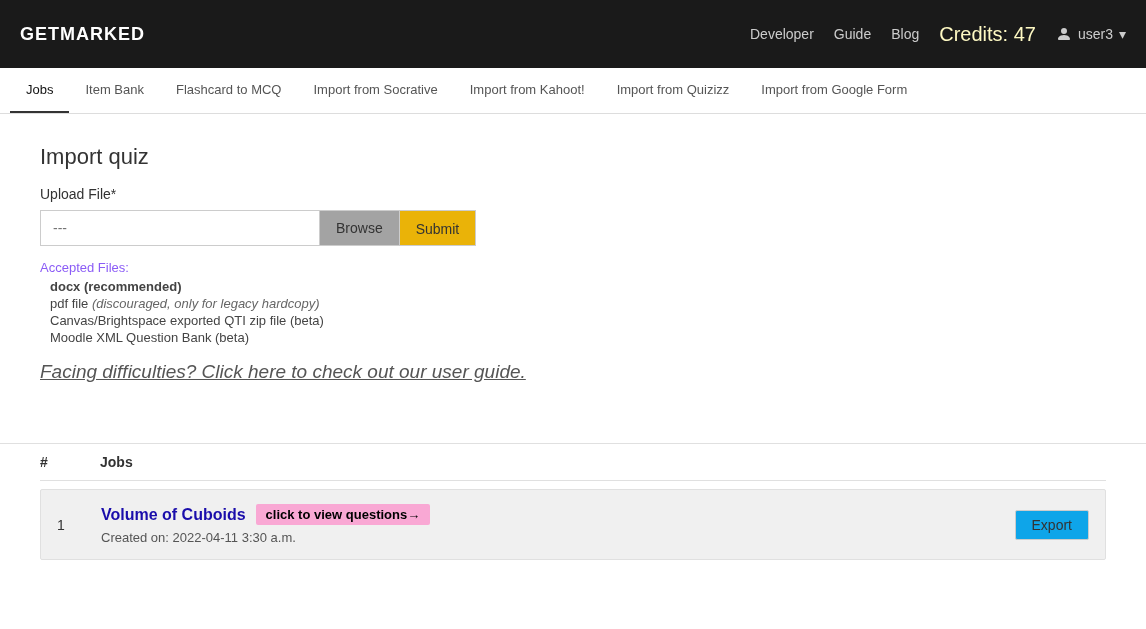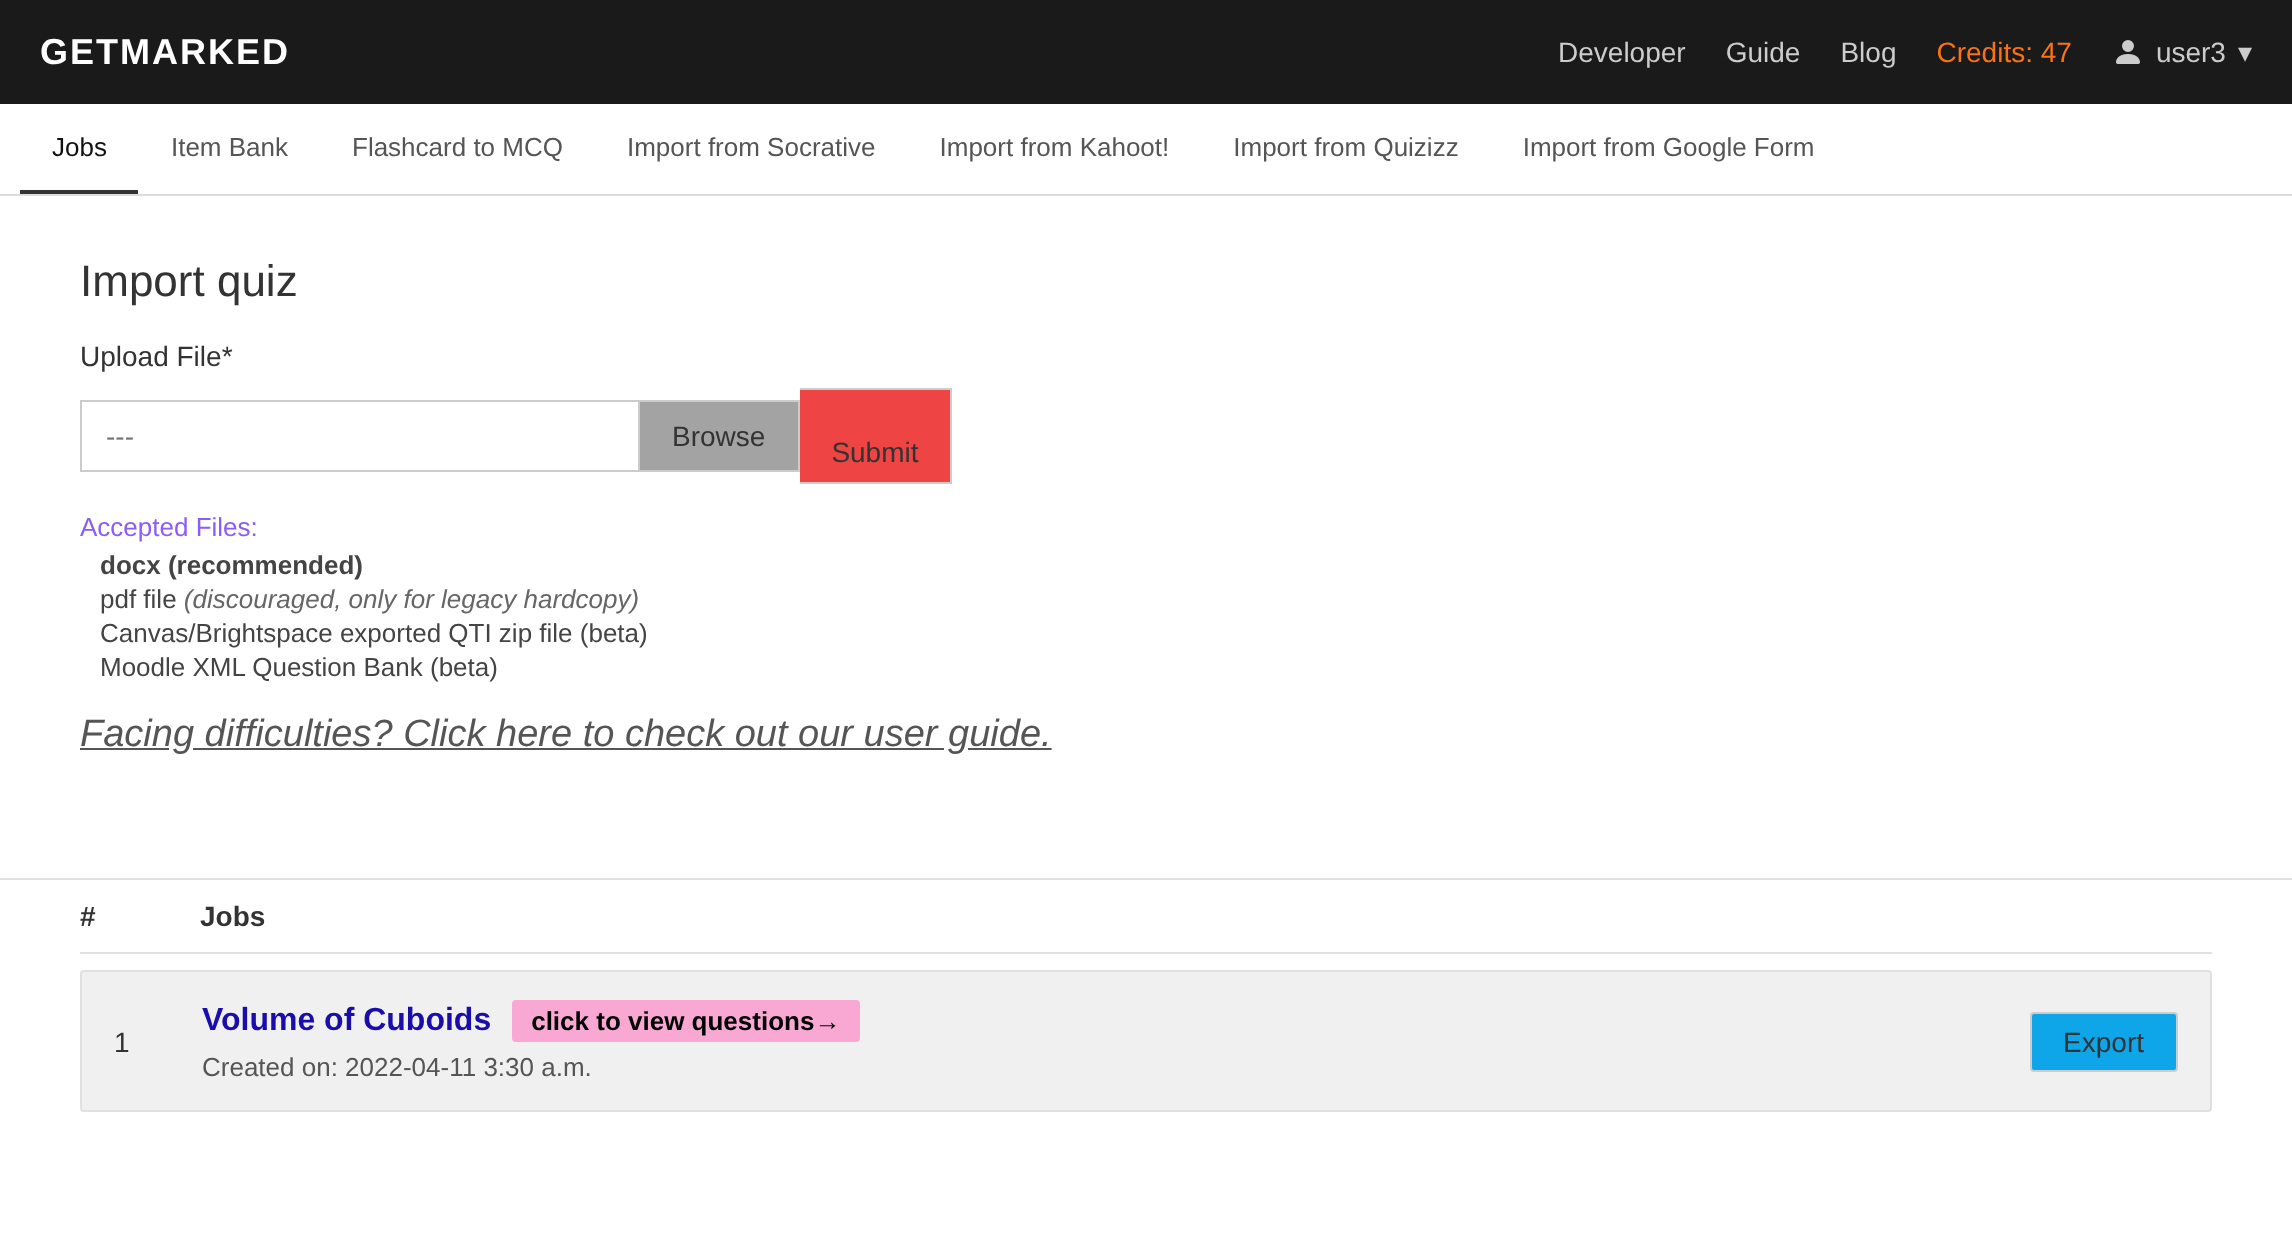--- a/index.html
+++ b/index.html
@@ -5,43 +5,43 @@
     * { box-sizing: border-box; margin: 0; padding: 0; }
     body { font-family: -apple-system, BlinkMacSystemFont, 'Segoe UI', Arial, sans-serif; font-size: 14px; color: #333; background: #fff; }
 
     
     .header {
       background: #1a1a1a;
       color: #fff;
       display: flex;
       align-items: center;
       padding: 0 20px;
-      height: 52px;
+      height: 68px;
     }
     .header-logo {
       font-size: 18px;
       font-weight: 700;
       letter-spacing: 1px;
       color: #fff;
       text-decoration: none;
       margin-right: auto;
     }
     .header-nav {
       display: flex;
       align-items: center;
       gap: 20px;
     }
     .header-nav a {
       color: #ccc;
       text-decoration: none;
       font-size: 14px;
     }
     .credits-badge {
-      color: #f97316;
-      font-size: 14px;
+      color: #fef9c3;
+      font-size: 20px;
     }
     .user-menu {
       display: flex;
       align-items: center;
       gap: 6px;
       color: #ccc;
       font-size: 14px;
       cursor: pointer;
     }
     .user-icon {
@@ -106,24 +106,24 @@
       background: #a3a3a3;
       border: 1px solid #ccc;
       border-left: none;
       padding: 6px 16px;
       font-size: 14px;
       cursor: pointer;
       height: 36px;
       color: #333;
     }
     .submit-btn {
-      background: #ef4444;
+      background: #eab308;
       border: 1px solid #ccc;
       border-left: none;
-      padding: 23px 16px;
+      padding: 10px 16px;
       font-size: 14px;
       cursor: pointer;
       height: 36px;
       color: #333;
     }
 
     .accepted-files-label {
       font-size: 13px;
       color: #8b5cf6;
       margin-bottom: 4px;

